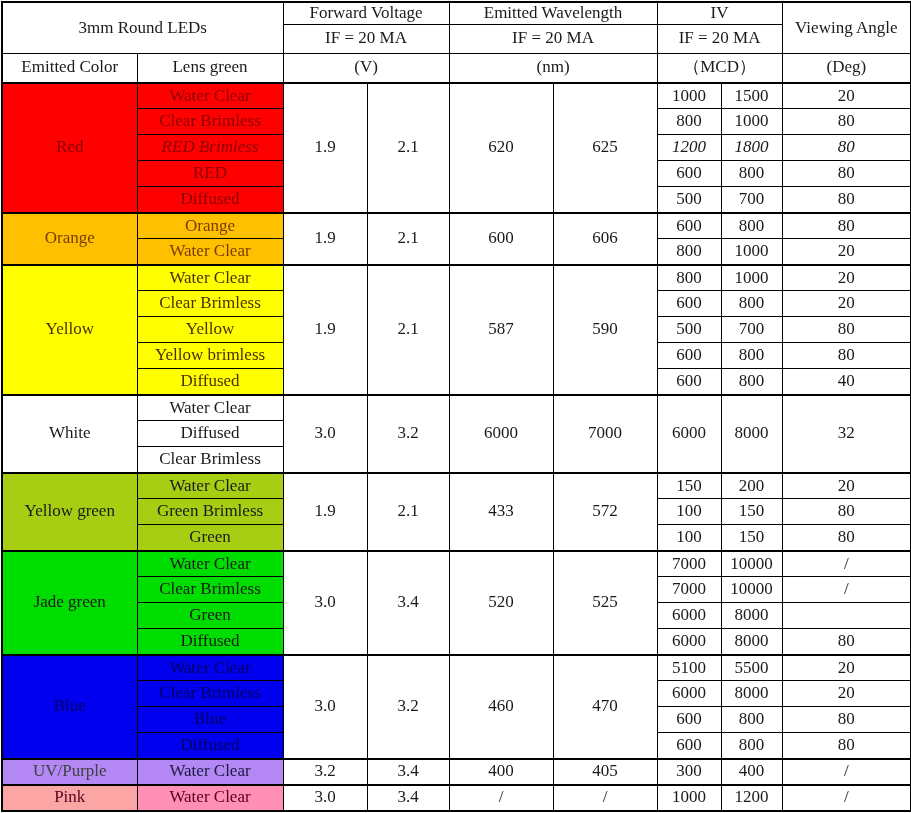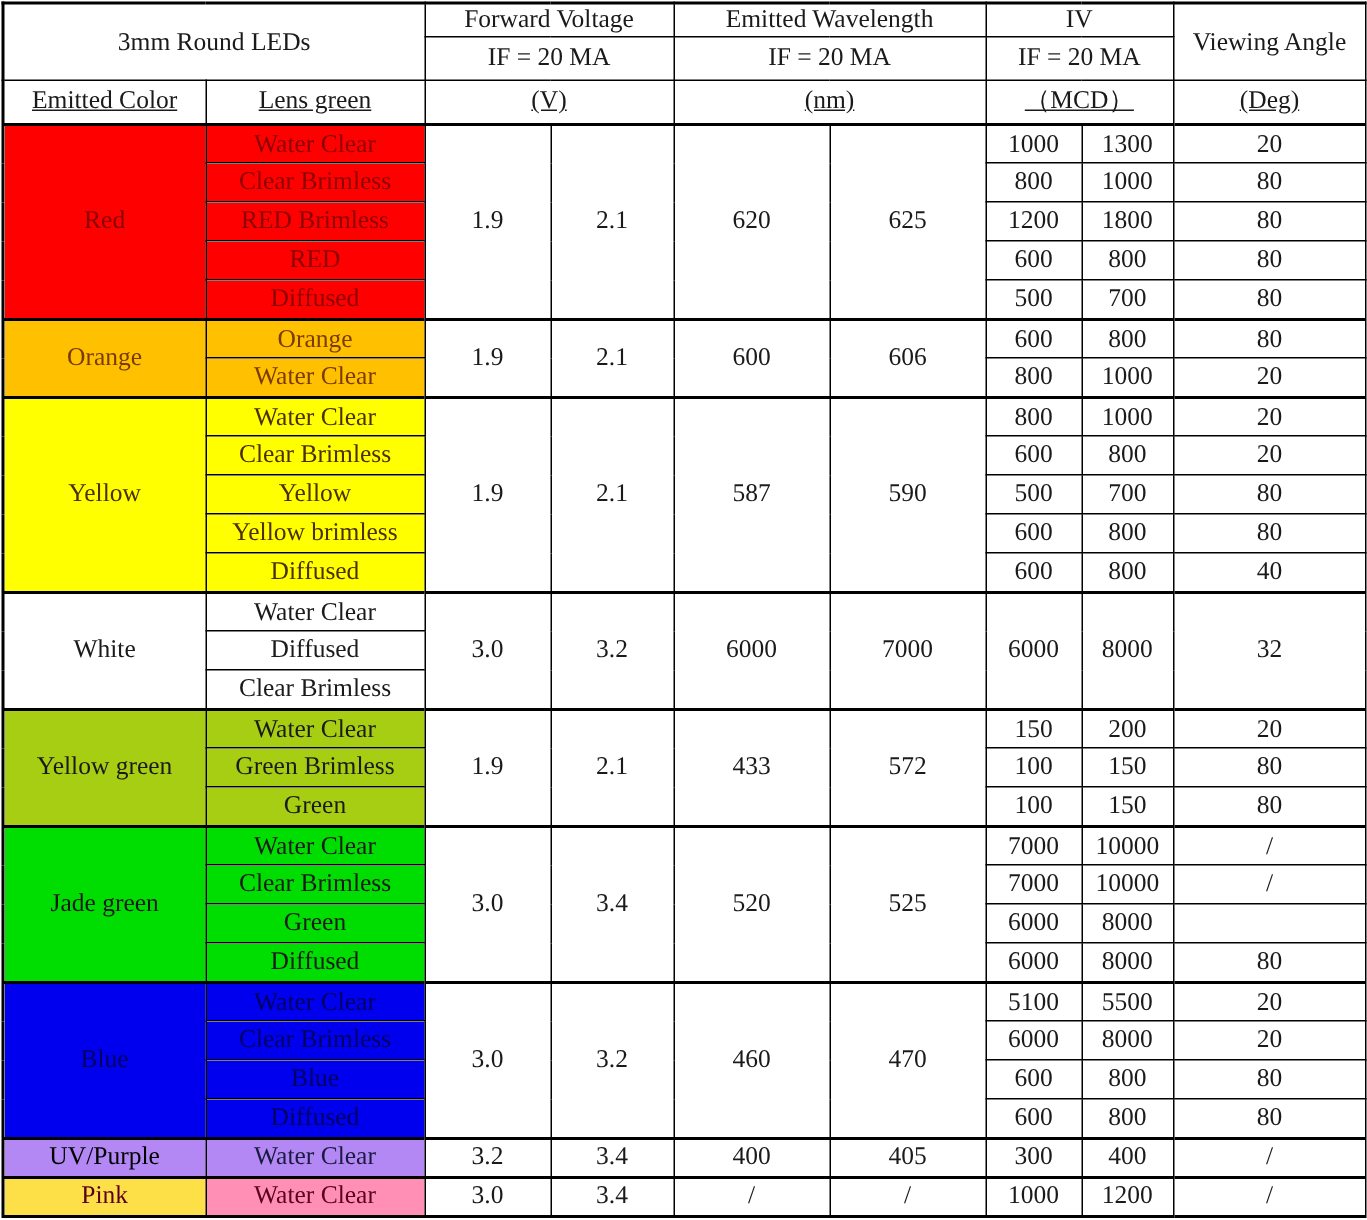--- a/index.html
+++ b/index.html
@@ -31,21 +31,21 @@
     overflow: hidden;
     white-space: nowrap;
   }
   
   #spec-table {
     border: 2px solid #000000;
   }
   .hdr-title { font-size: 19px; height: 42px; }
   .hdr-main  { font-size: 18px; }
   .hdr-sub   { font-size: 17px; height: 26px; }
-  .hdr-unit  { font-size: 17px; height: 26px; text-decoration: underline; }
+  .hdr-unit  { font-size: 17px; height: 26px; }
   .thick-bottom { border-bottom: 2px solid #000000 !important; }
   .grp-end      { border-bottom: 2px solid #000000 !important; }
   .num { font-size: 17px; }
   .lens { font-size: 17px; }
   .emit { font-size: 18px; }
 </style>
 </head>
 <body>
 
 <table id="spec-table">
@@ -84,30 +84,30 @@
     </tr>
 
   <tr style="height: 26px;">
         <td class="emit grp-end" rowspan="5" style="background: rgb(255, 0, 0); color: rgb(139, 0, 0);">Red</td>
         <td class="lens" style="background: rgb(255, 0, 0); color: rgb(139, 0, 0);">Water Clear</td>
         <td class="num grp-end" rowspan="5">1.9</td>
         <td class="num grp-end" rowspan="5">2.1</td>
         <td class="num grp-end" rowspan="5">620</td>
         <td class="num grp-end" rowspan="5">625</td>
         <td class="num">1000</td>
-        <td class="num">1300</td>
+        <td class="num">1500</td>
         <td class="num">20</td>
       </tr>
       <tr style="height: 26px;">
         <td class="lens" style="background: rgb(255, 0, 0); color: rgb(139, 0, 0);">Clear Brimless</td>
         <td class="num">800</td>
         <td class="num">1000</td>
         <td class="num">80</td>
       </tr>
-      <tr style="height: 26px;">
+      <tr style="height: 26px; font-style: italic;">
         <td class="lens" style="background: rgb(255, 0, 0); color: rgb(139, 0, 0);">RED Brimless</td>
         <td class="num">1200</td>
         <td class="num">1800</td>
         <td class="num">80</td>
       </tr>
       <tr style="height: 26px;">
         <td class="lens" style="background: rgb(255, 0, 0); color: rgb(139, 0, 0);">RED</td>
         <td class="num">600</td>
         <td class="num">800</td>
         <td class="num">80</td>
@@ -262,32 +262,32 @@
         <td class="num">800</td>
         <td class="num">80</td>
       </tr>
       <tr style="height: 26px;">
         <td class="lens grp-end" style="background: rgb(0, 0, 238); color: rgb(0, 0, 96);">Diffused</td>
         <td class="num grp-end">600</td>
         <td class="num grp-end">800</td>
         <td class="num grp-end">80</td>
       </tr>
       <tr style="height: 26px;">
-        <td class="emit grp-end" rowspan="1" style="background: rgb(179, 136, 245); color: #000000;">UV/Purple</td>
+        <td class="emit grp-end" rowspan="1" style="background: rgb(179, 136, 245); color: #404040;">UV/Purple</td>
         <td class="lens grp-end" style="background: rgb(179, 136, 245); color: rgb(26, 26, 64);">Water Clear</td>
         <td class="num grp-end" rowspan="1">3.2</td>
         <td class="num grp-end" rowspan="1">3.4</td>
         <td class="num grp-end" rowspan="1">400</td>
         <td class="num grp-end" rowspan="1">405</td>
         <td class="num grp-end">300</td>
         <td class="num grp-end">400</td>
         <td class="num grp-end">/</td>
       </tr>
       <tr style="height: 26px;">
-        <td class="emit grp-end" rowspan="1" style="background: #fde047; color: rgb(90, 0, 32);">Pink</td>
+        <td class="emit grp-end" rowspan="1" style="background: #fca5a5; color: rgb(90, 0, 32);">Pink</td>
         <td class="lens grp-end" style="background: rgb(255, 143, 180); color: rgb(90, 0, 32);">Water Clear</td>
         <td class="num grp-end" rowspan="1">3.0</td>
         <td class="num grp-end" rowspan="1">3.4</td>
         <td class="num grp-end" rowspan="1">/</td>
         <td class="num grp-end" rowspan="1">/</td>
         <td class="num grp-end">1000</td>
         <td class="num grp-end">1200</td>
         <td class="num grp-end">/</td>
       </tr>
     </tbody>

